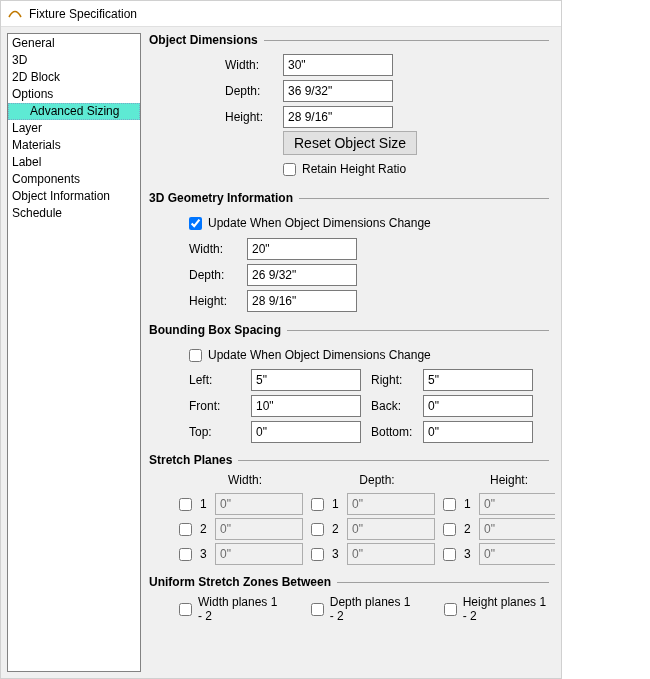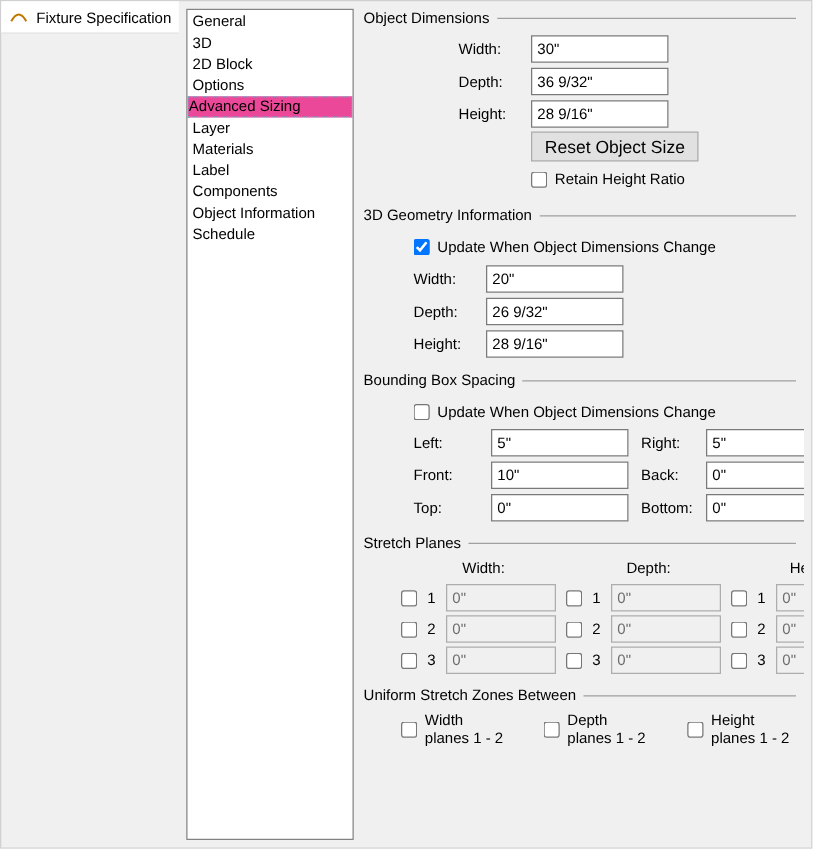--- a/index.html
+++ b/index.html
@@ -1,28 +1,28 @@
 <!DOCTYPE html>
 <html><head>
 <meta charset="utf-8">
 <style>
   * { box-sizing: border-box; font-family: "Segoe UI", Tahoma, Arial, sans-serif; font-size: 12px; color: #000; }
   body { margin:0; background:#fff; }
-  .window { width:650px; height:679px; background:#f0f0f0; border:1px solid #d0d0d0; display:flex; flex-direction:row; }
+  .window { width:562px; height:679px; background:#f0f0f0; border:1px solid #d0d0d0; display:flex; flex-direction:column; }
   .titlebar { height:26px; display:flex; align-items:center; padding:0 6px; background:#fff; border-bottom:1px solid #e0e0e0; }
   .titlebar svg { margin-right:6px; }
   .title-text { font-size:12px; }
   .client { flex:1; display:flex; overflow:hidden; padding:6px; gap:6px;border-radius:14px;}
   .sidebar { width:134px; background:#fff; border:1px solid #828282; padding:1px 0; overflow:hidden;}
   .side-item { padding:0px 4px; height:17px; line-height:17px; cursor:default; white-space:nowrap;}
-  .side-item.selected { background:#ec4899; border:1px dotted #7aa7c7; padding:0 0; height:17px; line-height:15px;}
+  .side-item.selected { background:#5eead4; border:1px dotted #7aa7c7; padding:0 21px; height:17px; line-height:15px;}
   .main { flex:1; overflow:auto; padding:0 6px 0 2px;}
   .group { margin-bottom:10px; }
   .group-header { display:flex; align-items:center; margin-bottom:6px; }
-  .group-header .lbl { white-space:nowrap; padding-right:6px; }
+  .group-header .lbl { white-space:nowrap; padding-right:6px;font-weight:bold; }
   .group-header .line { flex:1; height:1px; background:#a0a0a0; }
   .formrow { display:flex; align-items:center; margin:2px 0; min-height:24px;}
   .formrow .flabel { width:58px; text-align:left; padding-left:0; padding-right:6px; }
   .indent { padding-left:40px; }
   .indent2 { padding-left:76px; }
   input.text { width:110px; height:22px; border:1px solid #7a7a7a; background:#fff; padding:0 4px; font-size:12px;}
   input.text.dis { background:#f0f0f0; color:#6d6d6d; border:1px solid #adadad;}
   button.btn { height:24px; border:1px solid #adadad; background:#e1e1e1; padding:0 10px; font-size:14px; cursor:pointer;}
   .chkrow { display:flex; align-items:center; gap:6px; }
   input[type=checkbox]{ width:13px; height:13px; margin:0; }

